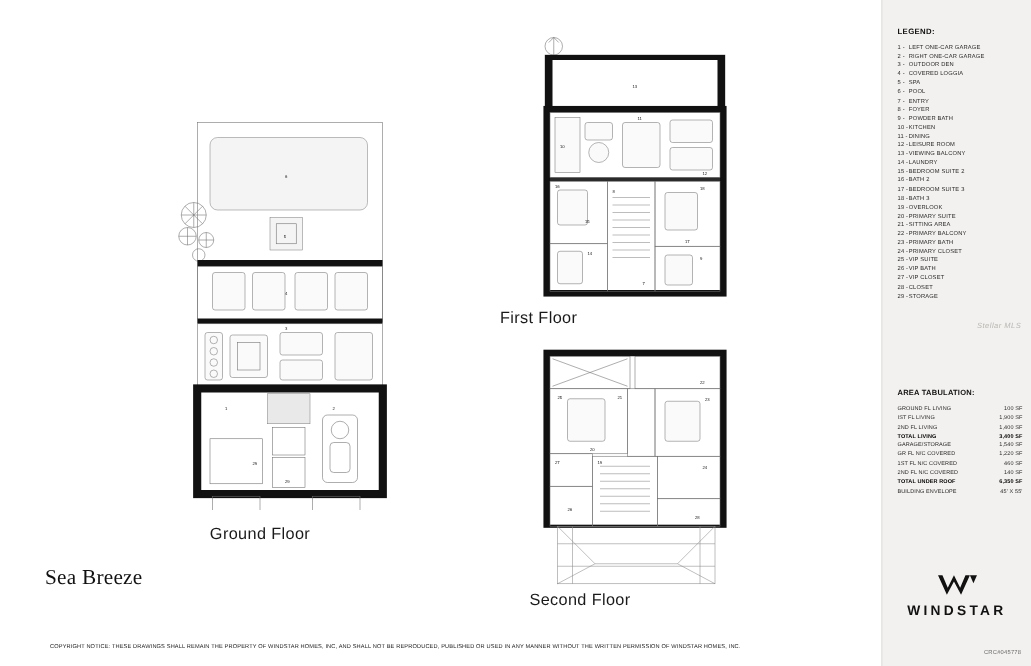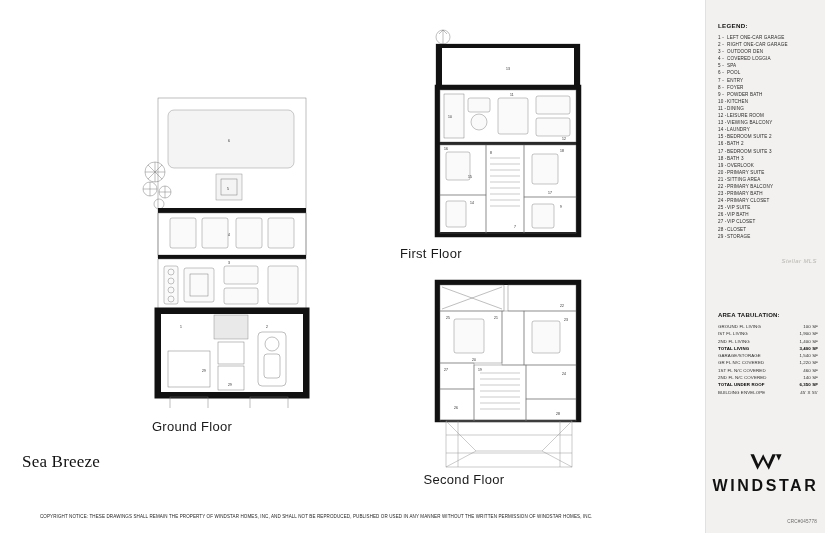--- a/index.html
+++ b/index.html
@@ -95,21 +95,21 @@
     bottom: 38px;
     text-align: center;
   }
   .logo-mark {
     width: 34px;
     height: 20px;
     margin: 0 auto 5px auto;
     display: block;
   }
   .logo-word {
-    font-size: 16px;
+    font-size: 11px;
     letter-spacing: 2.6px;
     font-weight: bold;
     color: #111;
     font-family: "Liberation Sans", sans-serif;
   }
 
   
   .legend-watermark {
     position: absolute;
     right: 8px;
@@ -123,21 +123,21 @@
   
   .plan-caption {
     position: absolute;
     font-size: 13px;
     letter-spacing: 0.3px;
     color: #1a1a1a;
     text-align: center;
   }
   #project-title {
     position: absolute;
-    left: 22px;
+    left: 36px;
     top: 452px;
     font-size: 17px;
     letter-spacing: 0.2px;
     color: #111;
     font-family: "Liberation Serif", serif;
     text-align: right;
   }
   #copyright {
     position: absolute;
     left: 40px;
@@ -234,21 +234,21 @@
       <rect class="hatch" x="74" y="219" width="34" height="24"></rect>
       <rect class="lt" x="78" y="246" width="26" height="22"></rect>
       <rect class="lt" x="78" y="270" width="26" height="24"></rect>
       <text class="num" x="62" y="276">29</text>
       <text class="num" x="88" y="290">29</text>
 
       <rect class="lt" x="30" y="301" width="38" height="14"></rect>
       <rect class="lt" x="110" y="301" width="38" height="14"></rect>
     </svg>
   </div>
-  <div class="plan-caption" style="left:132px; top:419px; width:120px;">Ground Floor</div>
+  <div class="plan-caption" style="left:148px; top:419px; width:120px;">Ground Floor</div>
 
   <div class="plan" style="left:428px; top:28px;">
     <svg width="160" height="215" viewBox="0 0 160 215">
 
       <circle class="lt" cx="15" cy="9" r="7"></circle>
       <path class="lt" d="M15 2 L15 16 M11 6 L15 2 L19 6"></path>
 
       <rect class="lt" x="8" y="16" width="144" height="42"></rect>
       <rect x="8" y="16" width="6" height="42" class="wall"></rect>
       <rect x="146" y="16" width="6" height="42" class="wall"></rect>

